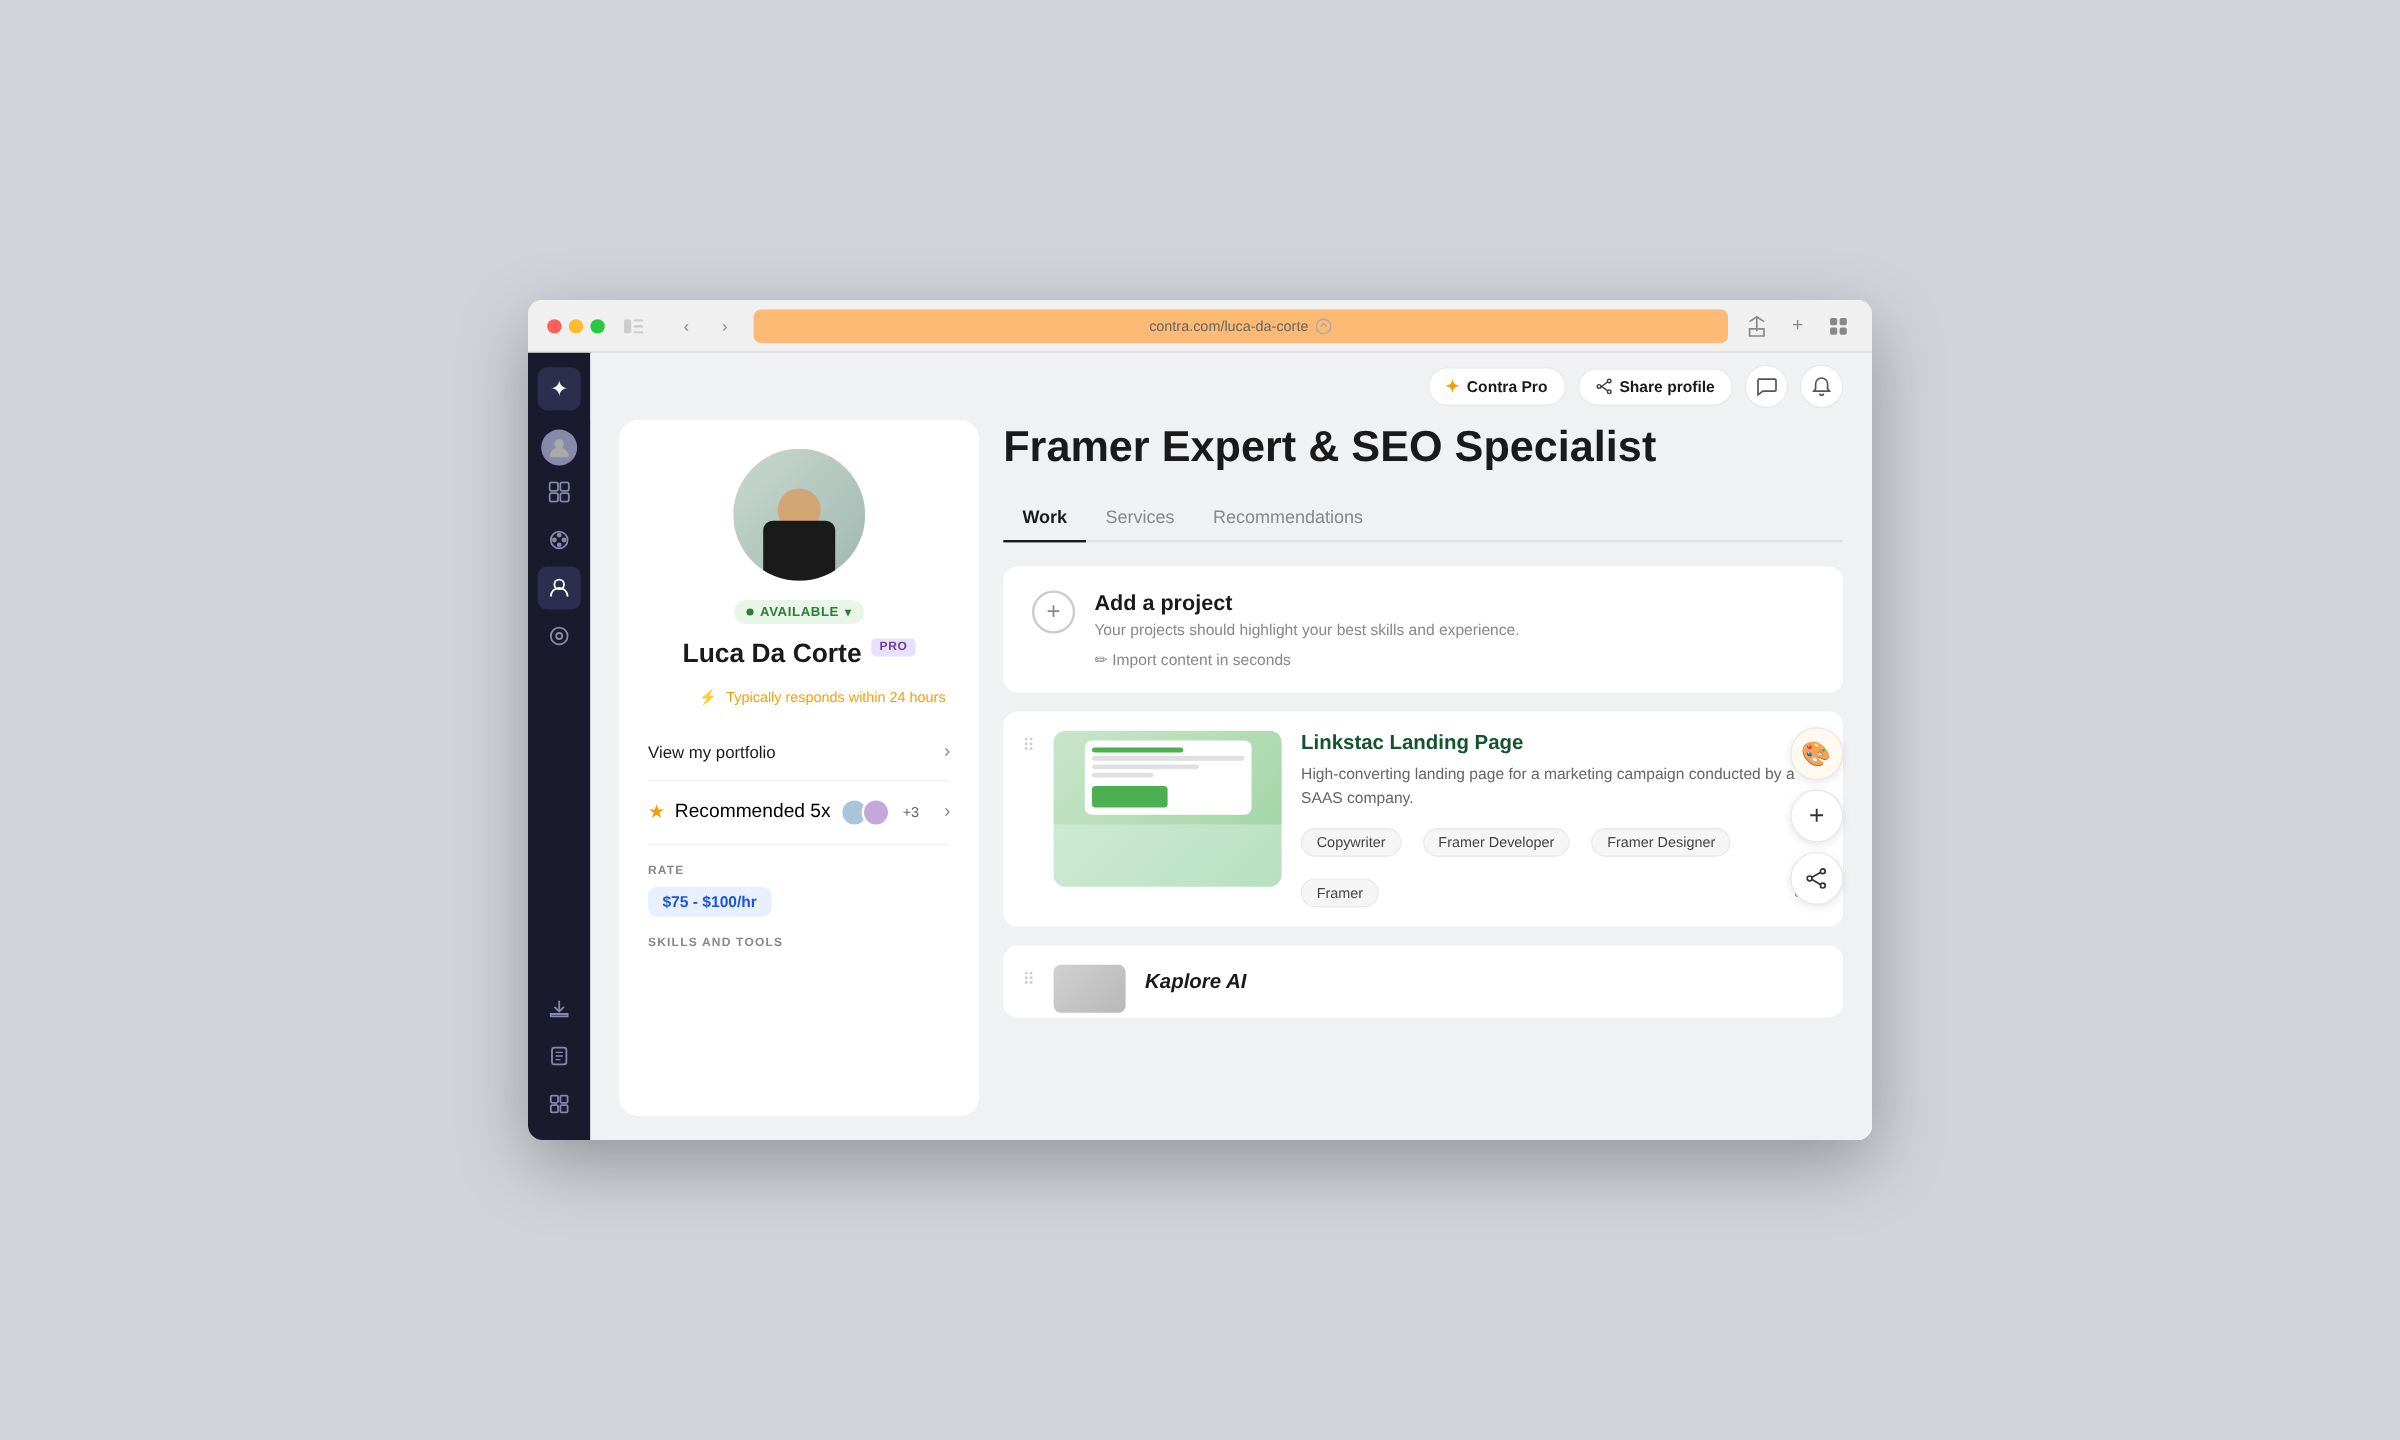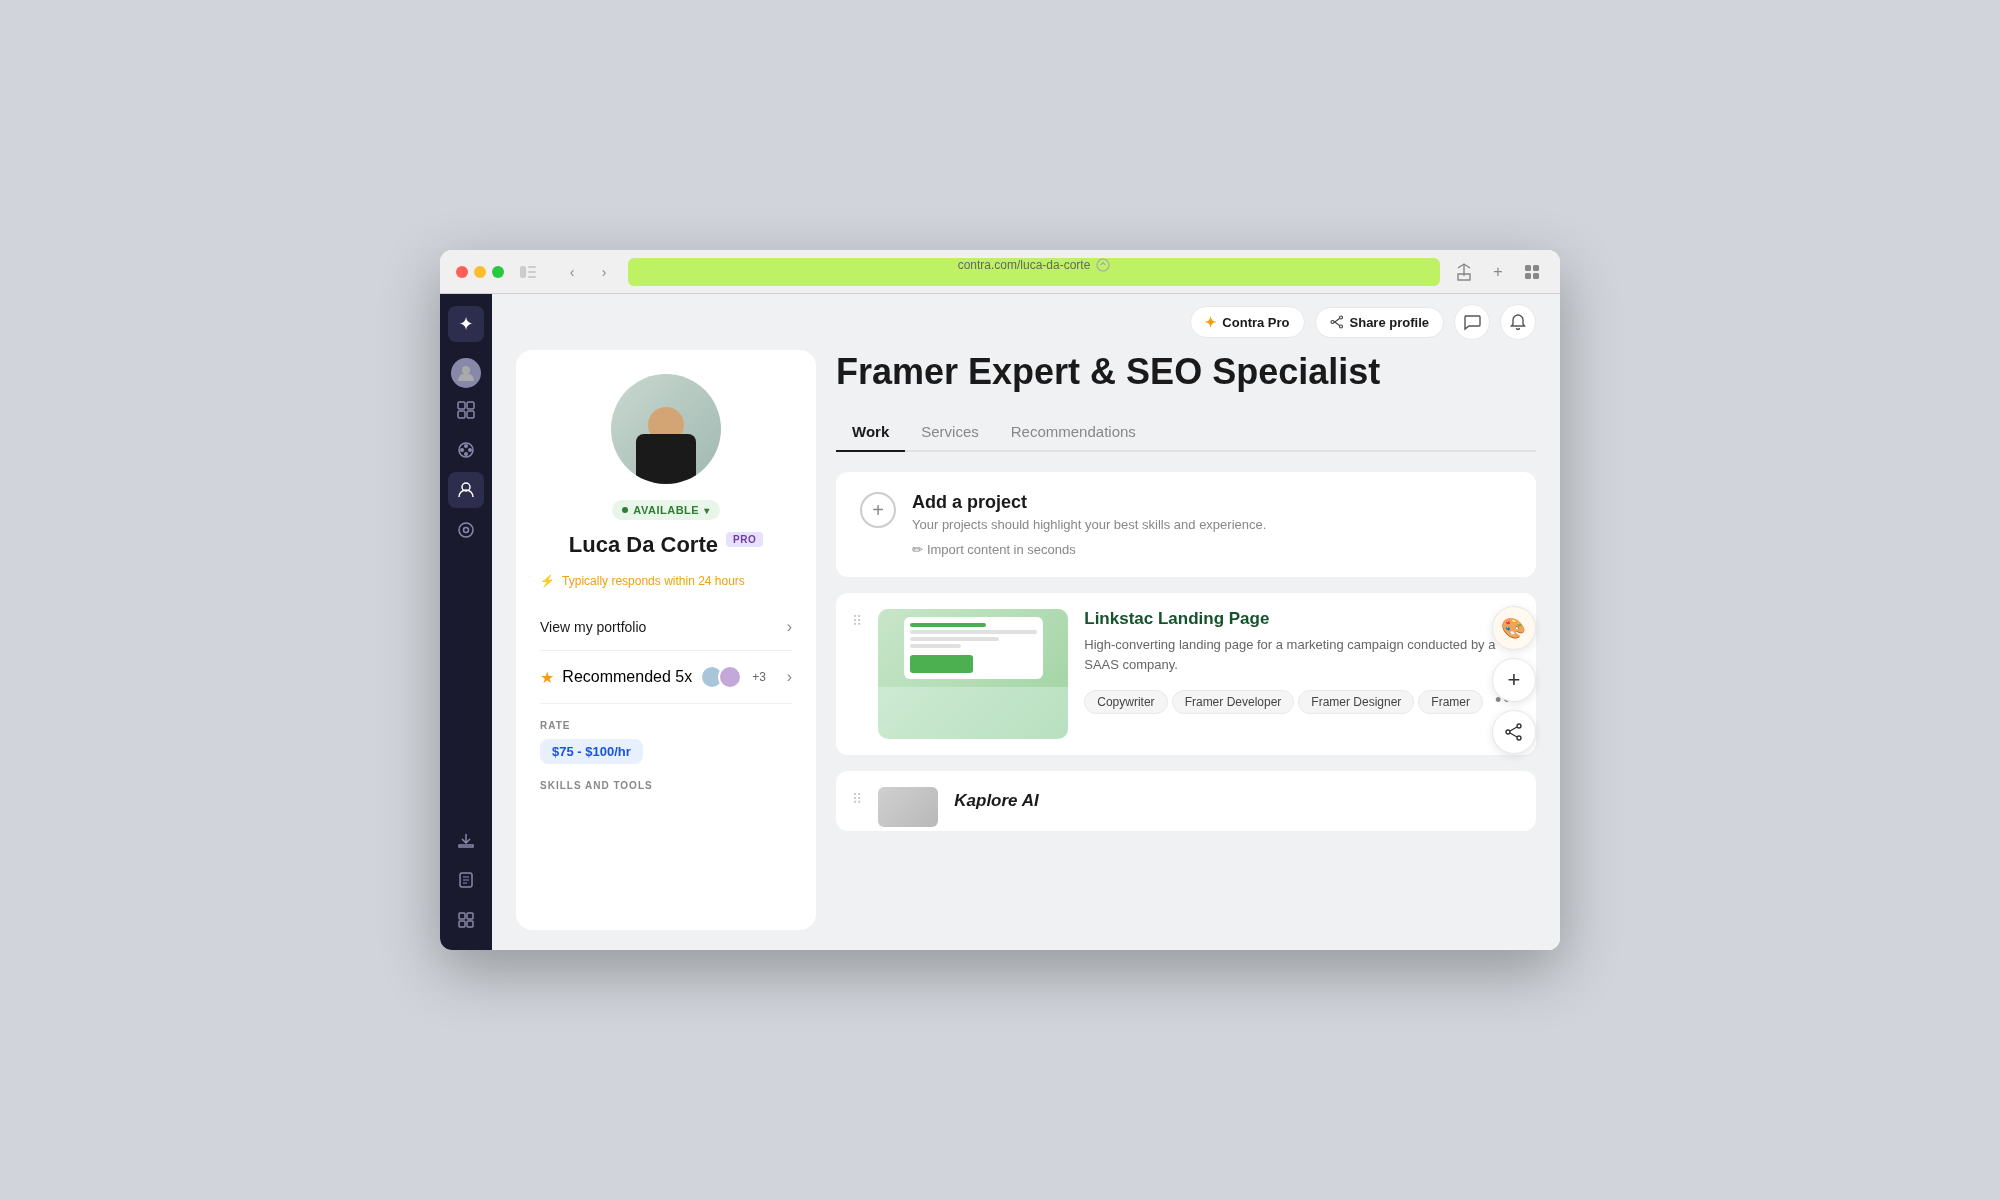--- a/index.html
+++ b/index.html
@@ -47,23 +47,24 @@
       color: #888; font-size: 14px; cursor: pointer;
     }
     .sidebar-toggle {
       width: 24px; height: 24px;
       display: flex; align-items: center; justify-content: center;
       color: #888;
     }
     .address-bar {
       flex: 1;
       height: 28px;
-      background: #bef264;
+      background: #fdba74;
       border-radius: 6px;
       display: flex;
+      align-items: center;
       justify-content: center;
       gap: 6px;
     }
     .address-bar span { color: #666; font-size: 12px; }
     .browser-actions {
       display: flex;
       gap: 10px;
       align-items: center;
     }
     .browser-action-btn {
@@ -275,21 +276,21 @@
       font-size: 15px;
       font-weight: 600;
       cursor: pointer;
       display: flex;
       align-items: center;
       justify-content: center;
       gap: 8px;
       margin-bottom: 10px;
     }
     .response-time {
-      text-align: left;
+      text-align: right;
       font-size: 12px;
       color: #666;
       margin-bottom: 16px;
     }
     .response-time span { color: #f59e0b; margin-right: 4px; }
     .profile-link-row {
       display: flex;
       align-items: center;
       justify-content: space-between;
       padding: 14px 0;
@@ -499,22 +500,22 @@
     }
     .project-desc {
       font-size: 13px;
       color: #666;
       line-height: 1.5;
       margin-bottom: 16px;
     }
     .project-tags {
       display: flex;
       flex-wrap: wrap;
-      gap: 4px;
-      align-items: flex-start;
+      gap: 18px;
+      align-items: flex-end;
     }
     .project-tag {
       background: #f5f5f5;
       border: 1px solid #e8e8e8;
       border-radius: 20px;
       padding: 4px 12px;
       font-size: 12px;
       color: #444;
       font-weight: 500;
     }

